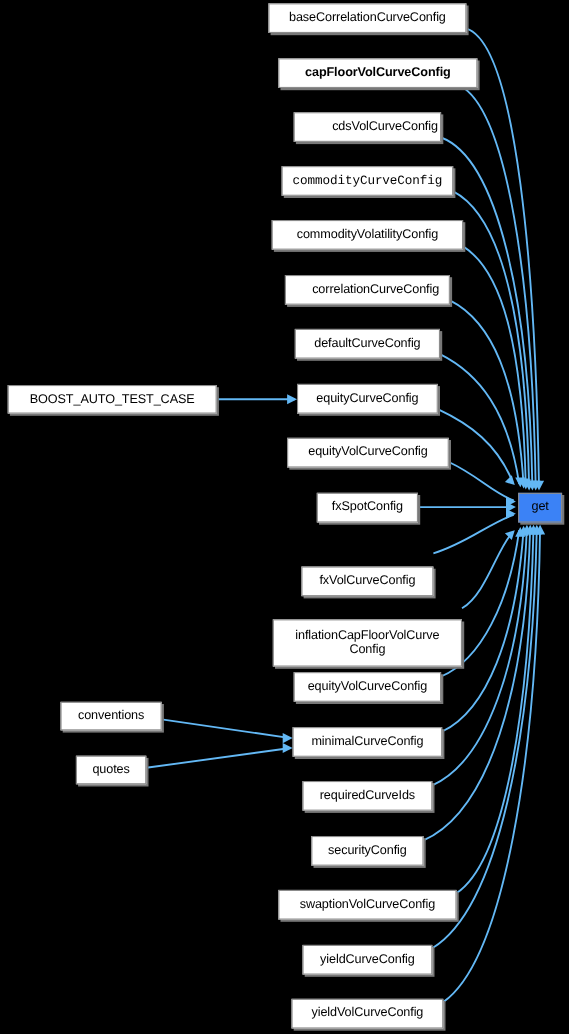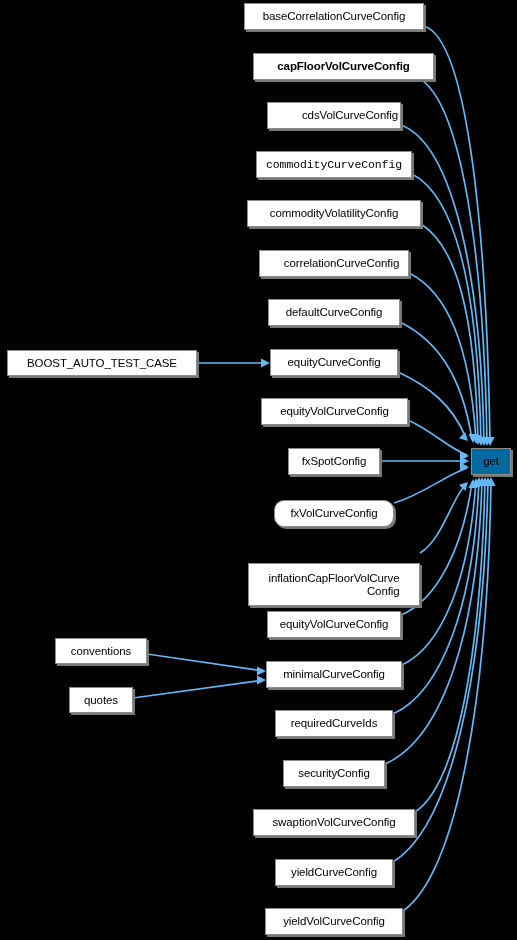--- a/index.html
+++ b/index.html
@@ -25,30 +25,30 @@
   }
   .node-box {
     position: absolute;
     box-sizing: border-box;
     background: #ffffff;
     border: 1px solid #8c8c8c;
     box-shadow: 2px 2px 0 0 #787878;
     display: flex;
     align-items: center;
     justify-content: center;
-    text-align: right;
+    text-align: center;
     color: #000000;
     font-size: 11.5px;
     line-height: 13px;
     letter-spacing: -0.1px;
     white-space: pre-line;
     cursor: pointer;
   }
   .node-box.highlight {
-    background: #0369a1;
+    background: #3b82f6;
   }
   .node-label {
     display: block;
     padding: 0 3px;
   }
 </style>
 </head>
 <body>
 
 <div id="graph-root" style="width: 517px; height: 940px; background: rgb(0, 0, 0);">
@@ -104,21 +104,21 @@
     <div class="node-box" style="left: 244px; top: 3px; width: 180px; height: 27px;"><span class="node-label">baseCorrelationCurveConfig</span></div>
     <div class="node-box" style="left: 253px; top: 53px; width: 181px; height: 27px; font-weight: bold;"><span class="node-label">capFloorVolCurveConfig</span></div>
     <div class="node-box" style="left: 267px; top: 102px; width: 134px; height: 27px; padding-left: 32px;"><span class="node-label">cdsVolCurveConfig</span></div>
     <div class="node-box" style="left: 256px; top: 151px; width: 156px; height: 27px; font-family: Liberation Mono, monospace;"><span class="node-label">commodityCurveConfig</span></div>
     <div class="node-box" style="left: 247px; top: 200px; width: 174px; height: 27px;"><span class="node-label">commodityVolatilityConfig</span></div>
     <div class="node-box" style="left: 259px; top: 250px; width: 150px; height: 27px; padding-left: 15px;"><span class="node-label">correlationCurveConfig</span></div>
     <div class="node-box" style="left: 268px; top: 299px; width: 132px; height: 27px;"><span class="node-label">defaultCurveConfig</span></div>
     <div class="node-box" style="left: 270px; top: 349px; width: 128px; height: 27px;"><span class="node-label">equityCurveConfig</span></div>
     <div class="node-box" style="left: 261px; top: 398px; width: 147px; height: 27px;"><span class="node-label">equityVolCurveConfig</span></div>
     <div class="node-box" style="left: 288px; top: 448px; width: 92px; height: 27px;"><span class="node-label">fxSpotConfig</span></div>
-    <div class="node-box" style="left: 274px; top: 500px; width: 120px; height: 27px; border-radius: 10px;"><span class="node-label">fxVolCurveConfig</span></div>
+    <div class="node-box" style="left: 274px; top: 515px; width: 120px; height: 27px;"><span class="node-label">fxVolCurveConfig</span></div>
     <div class="node-box" style="left: 248px; top: 547px; width: 172px; height: 43px; margin-top: 16px;"><span class="node-label">inflationCapFloorVolCurve
 Config</span></div>
     <div class="node-box" style="left: 267px; top: 611px; width: 134px; height: 27px;"><span class="node-label">equityVolCurveConfig</span></div>
     <div class="node-box" style="left: 266px; top: 661px; width: 136px; height: 27px;"><span class="node-label">minimalCurveConfig</span></div>
     <div class="node-box" style="left: 275px; top: 710px; width: 118px; height: 27px;"><span class="node-label">requiredCurveIds</span></div>
     <div class="node-box" style="left: 283px; top: 760px; width: 102px; height: 27px;"><span class="node-label">securityConfig</span></div>
     <div class="node-box" style="left: 253px; top: 809px; width: 162px; height: 27px;"><span class="node-label">swaptionVolCurveConfig</span></div>
     <div class="node-box" style="left: 275px; top: 859px; width: 118px; height: 27px;"><span class="node-label">yieldCurveConfig</span></div>
     <div class="node-box" style="left: 265px; top: 908px; width: 138px; height: 27px;"><span class="node-label">yieldVolCurveConfig</span></div>
     <div class="node-box highlight" style="left: 471px; top: 448px; width: 40px; height: 27px;"><span class="node-label">get</span></div>

